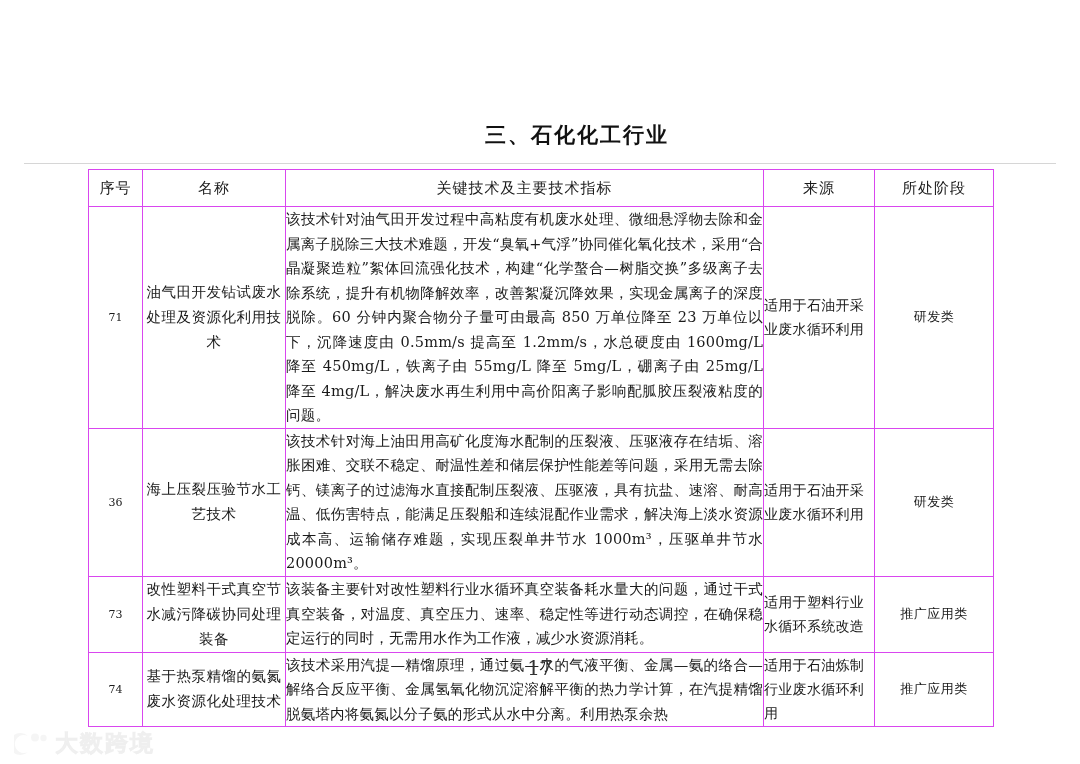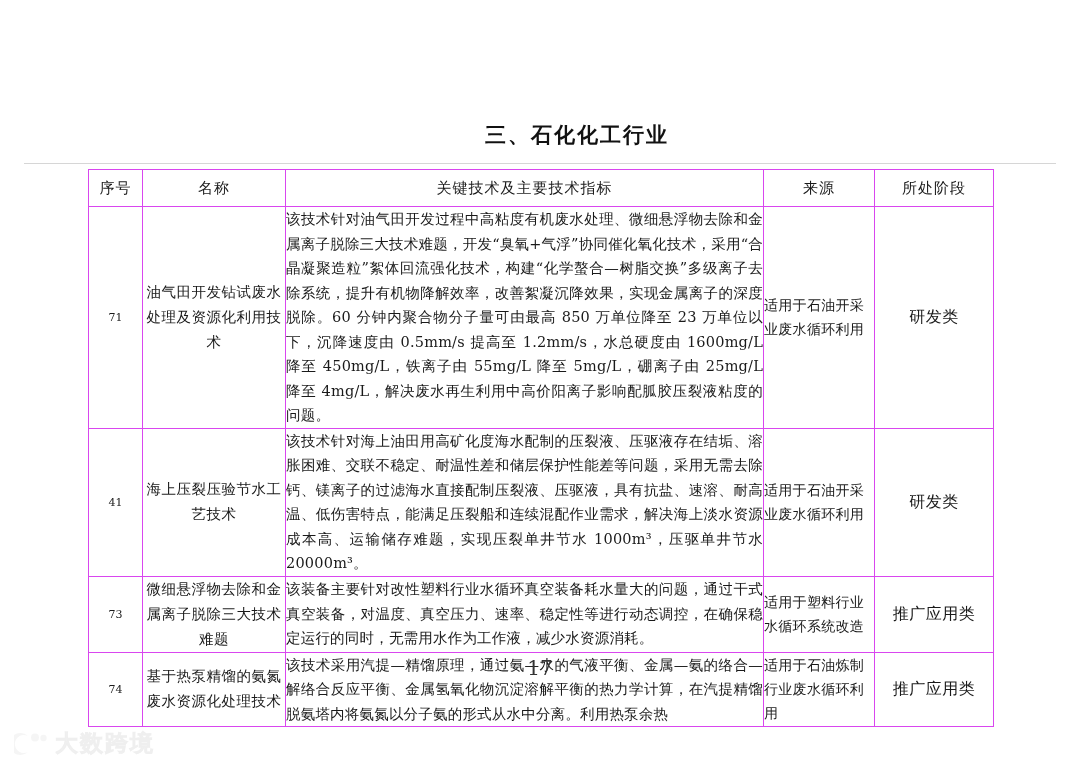--- a/index.html
+++ b/index.html
@@ -98,21 +98,21 @@
     letter-spacing: 0.2px;
   }
   .cell-src {
     font-size: 14px;
     line-height: 24px;
     padding: 5px 4px;
     letter-spacing: 0.3px;
   }
   .cell-stage {
     text-align: center;
-    font-size: 16px;
+    font-size: 13px;
     letter-spacing: 0.5px;
     margin-left: 38px;
   }
 
   .r71 .cell-desc { height: 176px; }
   .r72 .cell-desc { height: 122px; }
   .r73 .cell-desc { height: 70px; }
   .r74 .cell-desc { height: 70px; margin-top: 16px; }
 
   .desc-clip {
@@ -183,29 +183,29 @@
       </thead>
       <tbody>
         <tr class="r71">
           <td class="cell-seq">71</td>
           <td class="cell-name">油气田开发钻试废水处理及资源化利用技术</td>
           <td class="cell-desc desc-clip">该技术针对油气田开发过程中高粘度有机废水处理、微细悬浮物去除和金属离子脱除三大技术难题，开发“臭氧+气浮”协同催化氧化技术，采用“合晶凝聚造粒”絮体回流强化技术，构建“化学螯合—树脂交换”多级离子去除系统，提升有机物降解效率，改善絮凝沉降效果，实现金属离子的深度脱除。60 分钟内聚合物分子量可由最高 850 万单位降至 23 万单位以下，沉降速度由 0.5mm/s 提高至 1.2mm/s，水总硬度由 1600mg/L 降至 450mg/L，铁离子由 55mg/L 降至 5mg/L，硼离子由 25mg/L 降至 4mg/L，解决废水再生利用中高价阳离子影响配胍胶压裂液粘度的问题。</td>
           <td class="cell-src">适用于石油开采业废水循环利用</td>
           <td class="cell-stage">研发类</td>
         </tr>
         <tr class="r72">
-          <td class="cell-seq">41</td>
+          <td class="cell-seq">36</td>
           <td class="cell-name">海上压裂压验节水工艺技术</td>
           <td class="cell-desc desc-clip">该技术针对海上油田用高矿化度海水配制的压裂液、压驱液存在结垢、溶胀困难、交联不稳定、耐温性差和储层保护性能差等问题，采用无需去除钙、镁离子的过滤海水直接配制压裂液、压驱液，具有抗盐、速溶、耐高温、低伤害特点，能满足压裂船和连续混配作业需求，解决海上淡水资源成本高、运输储存难题，实现压裂单井节水 1000m³，压驱单井节水 20000m³。</td>
           <td class="cell-src">适用于石油开采业废水循环利用</td>
           <td class="cell-stage">研发类</td>
         </tr>
         <tr class="r73">
           <td class="cell-seq">73</td>
-          <td class="cell-name">微细悬浮物去除和金属离子脱除三大技术难题</td>
+          <td class="cell-name">改性塑料干式真空节水减污降碳协同处理装备</td>
           <td class="cell-desc desc-clip">该装备主要针对改性塑料行业水循环真空装备耗水量大的问题，通过干式真空装备，对温度、真空压力、速率、稳定性等进行动态调控，在确保稳定运行的同时，无需用水作为工作液，减少水资源消耗。</td>
           <td class="cell-src">适用于塑料行业水循环系统改造</td>
           <td class="cell-stage">推广应用类</td>
         </tr>
         <tr class="r74">
           <td class="cell-seq">74</td>
           <td class="cell-name">基于热泵精馏的氨氮废水资源化处理技术</td>
           <td class="cell-desc desc-clip">该技术采用汽提—精馏原理，通过氨—水的气液平衡、金属—氨的络合—解络合反应平衡、金属氢氧化物沉淀溶解平衡的热力学计算，在汽提精馏脱氨塔内将氨氮以分子氨的形式从水中分离。利用热泵余热</td>
           <td class="cell-src">适用于石油炼制行业废水循环利用</td>
           <td class="cell-stage">推广应用类</td>

